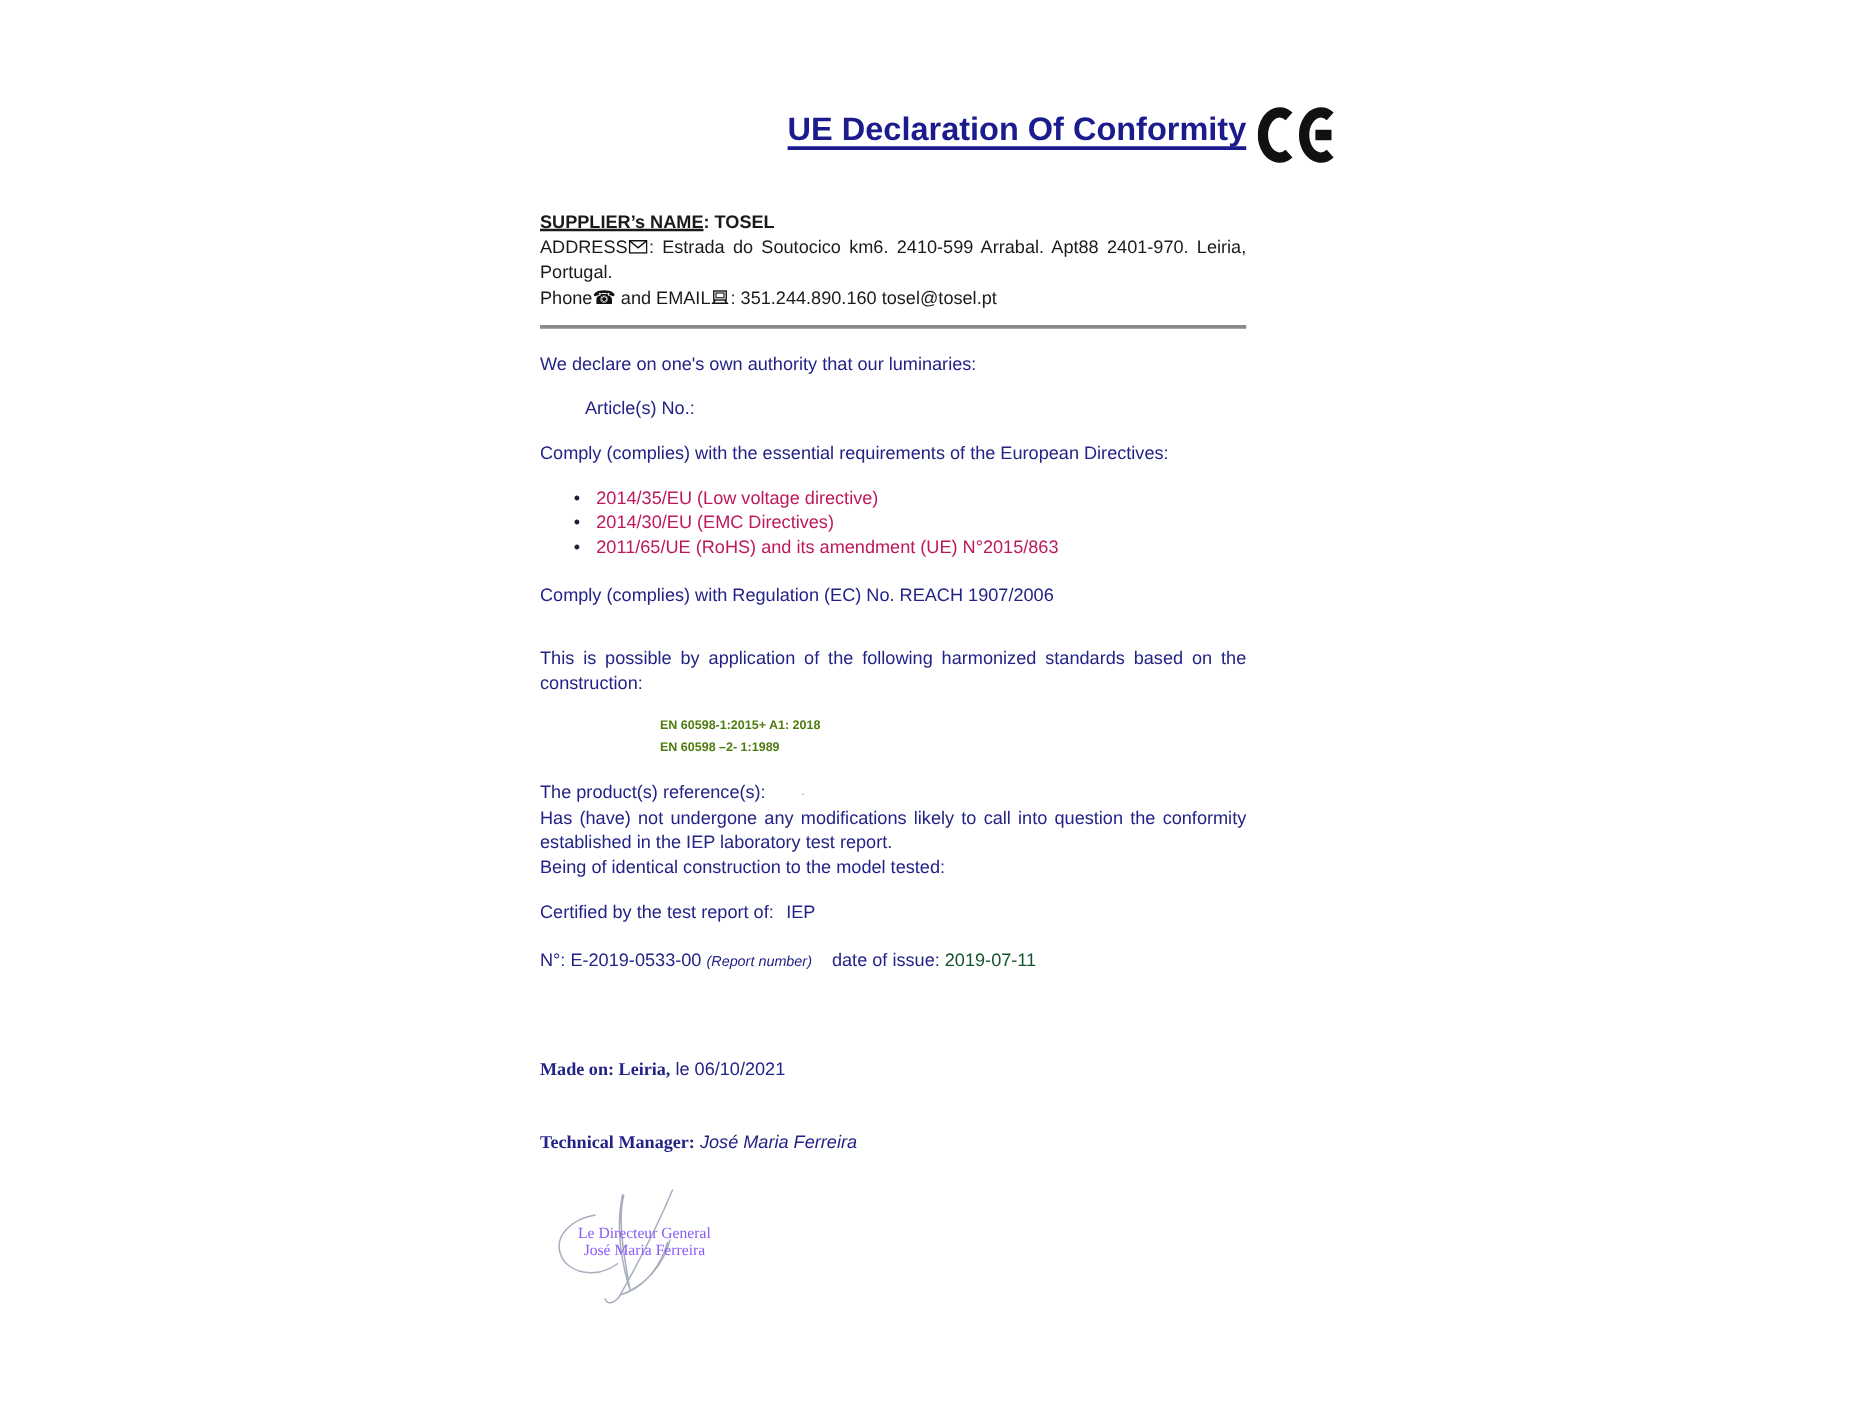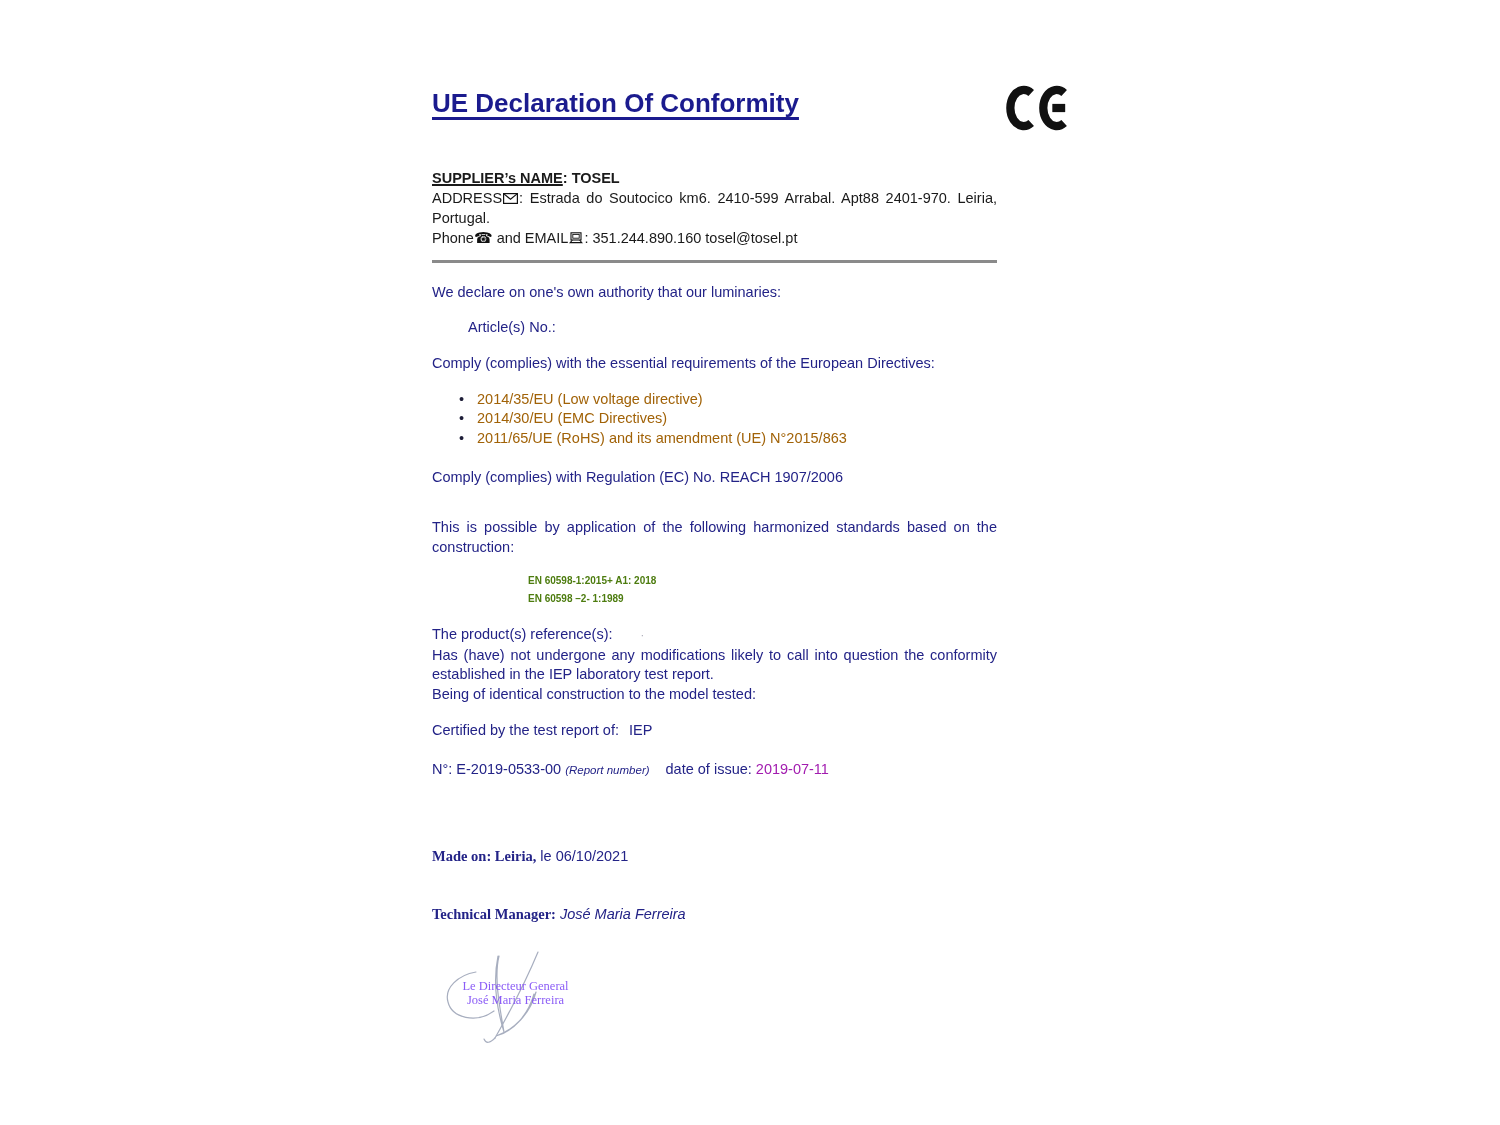--- a/index.html
+++ b/index.html
@@ -6,21 +6,21 @@
   .page{
     position:relative;width:1500px;height:1125px;background:#ffffff;
     font-family:"Liberation Sans","DejaVu Sans",sans-serif;
     overflow:hidden;color:#232387;
   }
   .doc{position:absolute;left:432px;top:0;width:565px;height:1125px;}
   .abs{position:absolute;left:0;}
 
   
   .title{
-    top:88px;width:100%;text-align:left;
+    top:88px;width:100%;text-align:right;
     font-size:26px;font-weight:bold;color:#1b1b8e;
     text-decoration:underline;text-decoration-thickness:2.5px;text-underline-offset:5px;
   }
   
   .ce{position:absolute;left:1006px;top:83px;}
 
   
   .supplier{top:169px;width:565px;font-size:14.5px;line-height:19.7px;color:#1a1a1a;}
   .supplier .name{font-weight:bold;}
   .supplier .name .und{text-decoration:underline;text-decoration-thickness:1.5px;}
@@ -30,40 +30,40 @@
 
   .rule{top:260px;width:565px;height:2.5px;background:#8a8a8a;}
 
   
   .p{width:565px;font-size:14.5px;line-height:19.7px;color:#232387;}
   .p-declare{top:283px;}
   .p-articles{top:318px;margin-left:36px;}
   .p-directives{top:354px;}
 
   .bullets{top:390px;width:565px;list-style:none;margin:0;padding:0;
-    font-size:14.5px;line-height:19.4px;color:#a16207;}
+    font-size:14.5px;line-height:19.4px;color:#be185d;}
   .bullets li{position:relative;padding-left:45px;}
   .bullets li::before{content:"\2022";position:absolute;left:27px;color:#1e1e38;}
 
   .p-reach{top:468px;}
   .p-harmonized{top:518px;}
 
   .standards{top:572px;left:96px;width:400px;font-size:10px;line-height:18px;
     font-weight:bold;color:#4d7c0f;}
 
   .p-product{top:625px;}
   .stray{color:#a9a9b5;font-size:11px;margin-left:28px;}
 
   .p-certified{top:721px;}
   .certified-value{margin-left:10px;}
 
   .p-report{top:760px;}
   .report-note{font-size:11.5px;font-style:italic;}
   .issue-label{margin-left:16px;}
-  .issue-date{color:#a21caf;}
+  .issue-date{color:#14532d;}
 
   .p-madeon{top:847px;}
   .p-manager{top:905px;}
   .bold{font-weight:bold;font-family:Liberation Serif, serif;}
   .italic{font-style:italic;}
 
   
   .signature{position:absolute;left:440px;top:948px;}
   .stamp{
     position:absolute;left:448px;top:979px;width:135px;text-align:center;

